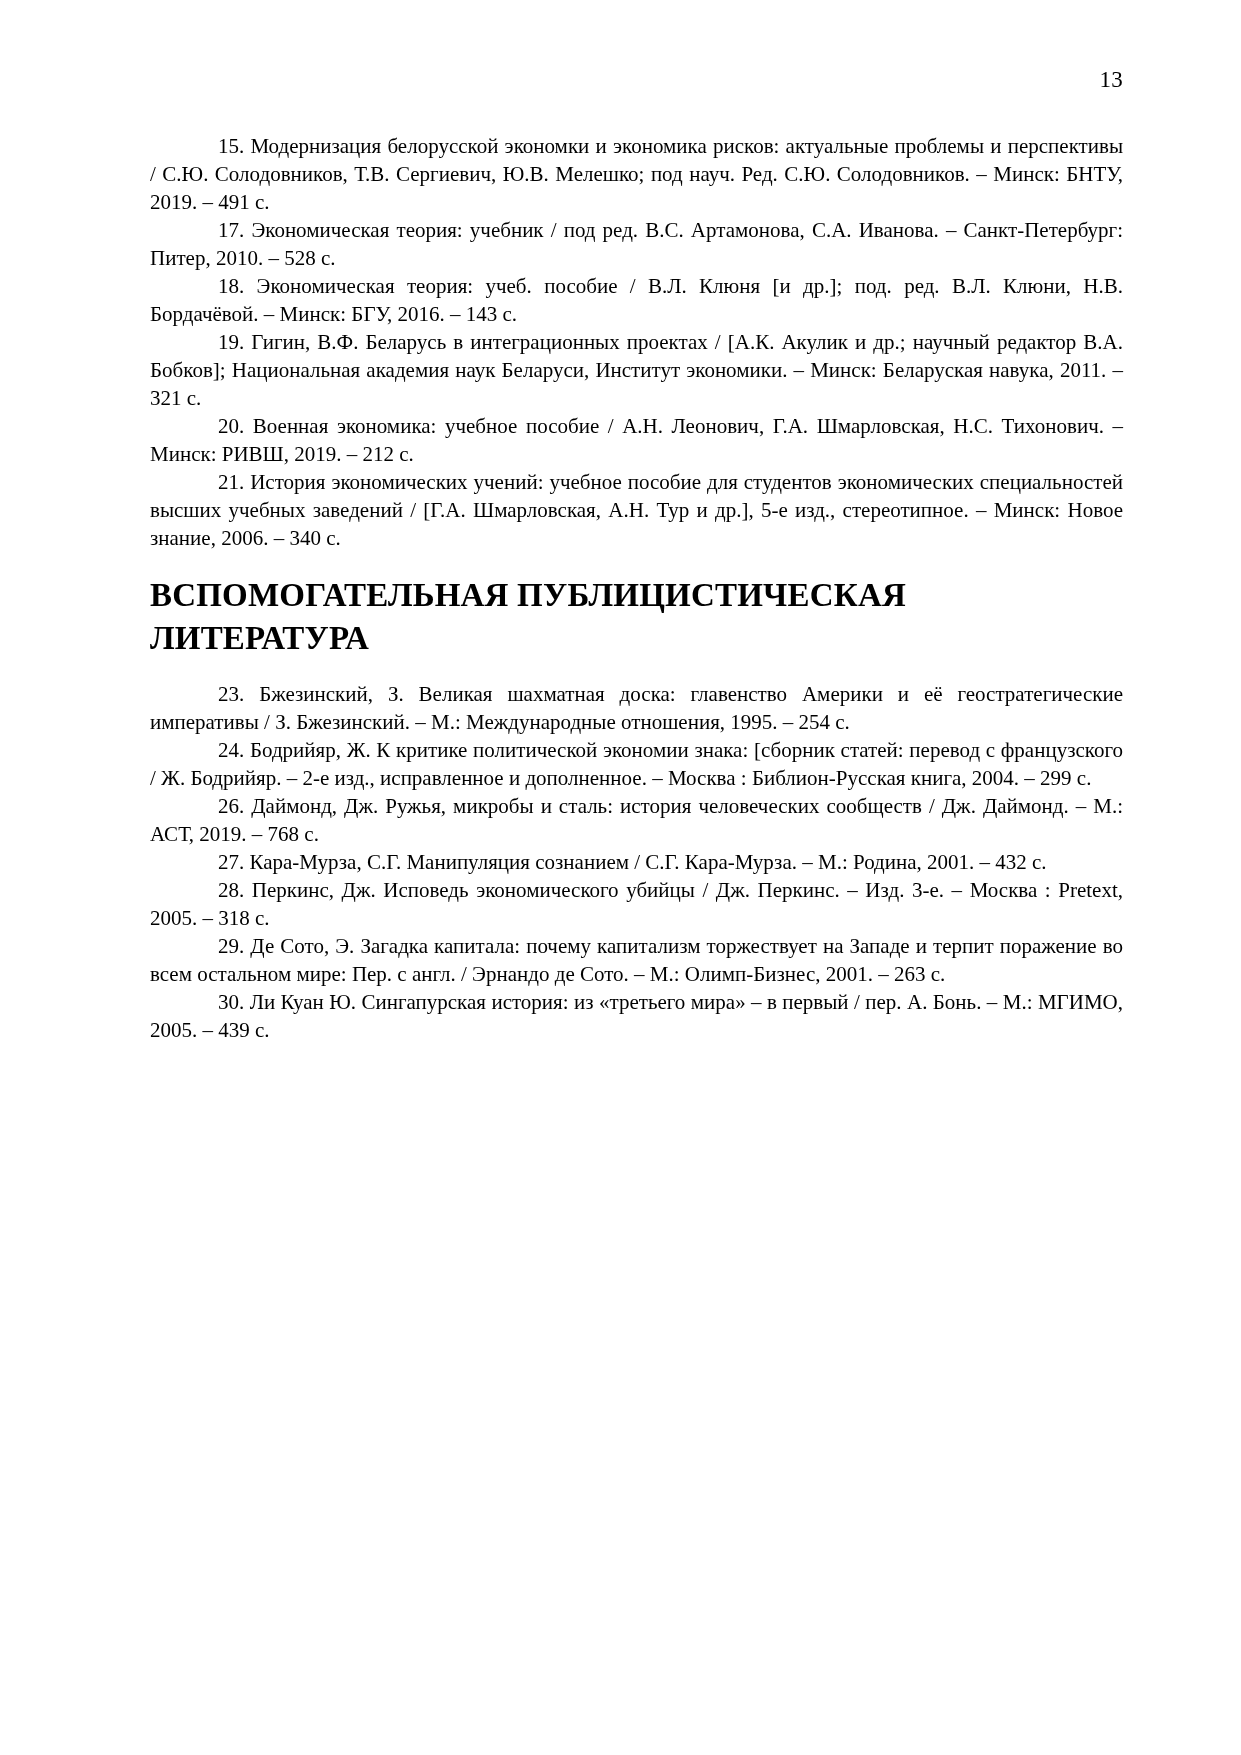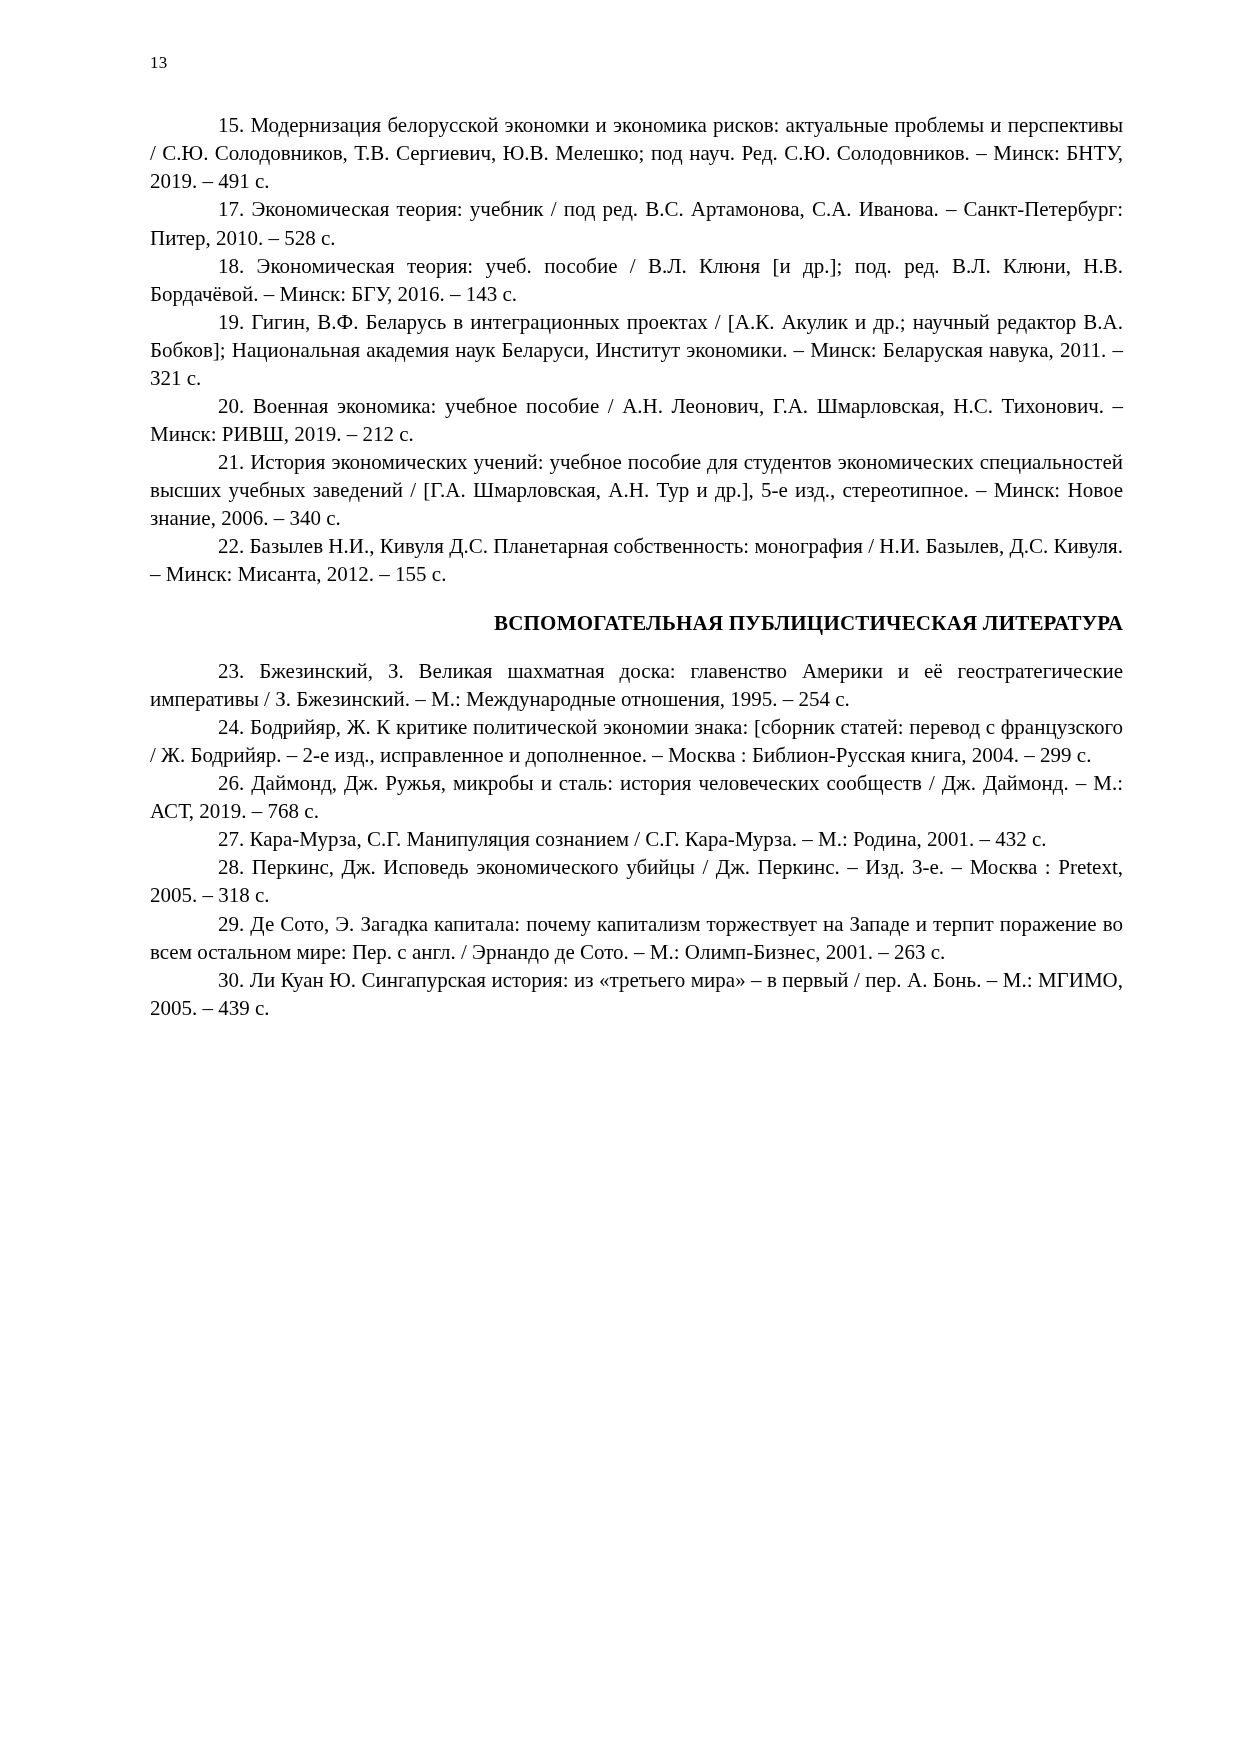--- a/index.html
+++ b/index.html
@@ -14,39 +14,39 @@
     color: #000000;
   }
   .page {
     position: relative;
     width: 1241px;
     min-height: 1755px;
     box-sizing: border-box;
     padding: 50px 118px 40px 150px;
   }
   .page-number {
-    text-align: left;
-    font-size: 17px;
+    text-align: right;
+    font-size: 23px;
     line-height: 1.2;
-    margin: 3px 0 38px 0;
+    margin: 16px 0 38px 0;
     letter-spacing: 0.3px;
   }
   .entry {
     font-size: 21px;
     line-height: 1.335;
     text-align: justify;
     text-justify: inter-word;
     text-indent: 68px;
     margin: 0;
     hyphens: none;
   }
   .section-heading {
-    font-size: 21px;
+    font-size: 33px;
     font-weight: bold;
-    text-align: right;
+    text-align: left;
     text-indent: 0;
     margin: 22px 0 20px 0;
     line-height: 1.3;
     letter-spacing: 0.2px;
   }
   .entries-block {
     margin: 0;
   }
 </style>
 </head>
@@ -56,21 +56,20 @@
 
   <div class="page-number">13</div>
 
   <div class="entries-block">
     <p class="entry">15. Модернизация белорусской экономки и экономика рисков: актуальные проблемы и перспективы / С.Ю. Солодовников, Т.В. Сергиевич, Ю.В. Мелешко; под науч. Ред. С.Ю. Солодовников. – Минск: БНТУ, 2019. – 491 с.</p>
     <p class="entry">17. Экономическая теория: учебник / под ред. В.С. Артамонова, С.А. Иванова. – Санкт-Петербург: Питер, 2010. – 528 с.</p>
     <p class="entry">18. Экономическая теория: учеб. пособие / В.Л. Клюня [и др.]; под. ред. В.Л. Клюни, Н.В. Бордачёвой. – Минск: БГУ, 2016. – 143 с.</p>
     <p class="entry">19. Гигин, В.Ф. Беларусь в интеграционных проектах / [А.К. Акулик и др.; научный редактор В.А. Бобков]; Национальная академия наук Беларуси, Институт экономики. – Минск: Беларуская навука, 2011. – 321 с.</p>
     <p class="entry">20. Военная экономика: учебное пособие / А.Н. Леонович, Г.А. Шмарловская, Н.С. Тихонович. – Минск: РИВШ, 2019. – 212 с.</p>
     <p class="entry">21. История экономических учений: учебное пособие для студентов экономических специальностей высших учебных заведений / [Г.А. Шмарловская, А.Н. Тур и др.], 5-е изд., стереотипное. – Минск: Новое знание, 2006. – 340 с.</p>
-    <p class="entry">22. Базылев Н.И., Кивуля Д.С. Планетарная собственность: монография / Н.И. Базылев, Д.С. Кивуля. – Минск: Мисанта, 2012. – 155 с.</p>
   </div>
 
   <h2 class="section-heading">ВСПОМОГАТЕЛЬНАЯ ПУБЛИЦИСТИЧЕСКАЯ ЛИТЕРАТУРА</h2>
 
   <div class="entries-block">
     <p class="entry">23. Бжезинский, З. Великая шахматная доска: главенство Америки и её геостратегические императивы / З. Бжезинский. – М.: Международные отношения, 1995. – 254 с.</p>
     <p class="entry">24. Бодрийяр, Ж. К критике политической экономии знака: [сборник статей: перевод с французского / Ж. Бодрийяр. – 2-е изд., исправленное и дополненное. – Москва : Библион-Русская книга, 2004. – 299 с.</p>
     <p class="entry">26. Даймонд, Дж. Ружья, микробы и сталь: история человеческих сообществ / Дж. Даймонд. – М.: АСТ, 2019. – 768 с.</p>
     <p class="entry">27. Кара-Мурза, С.Г. Манипуляция сознанием / С.Г. Кара-Мурза. – М.: Родина, 2001. – 432 с.</p>
     <p class="entry">28. Перкинс, Дж. Исповедь экономического убийцы / Дж. Перкинс. – Изд. 3-е. – Москва : Pretext, 2005. – 318 с.</p>

